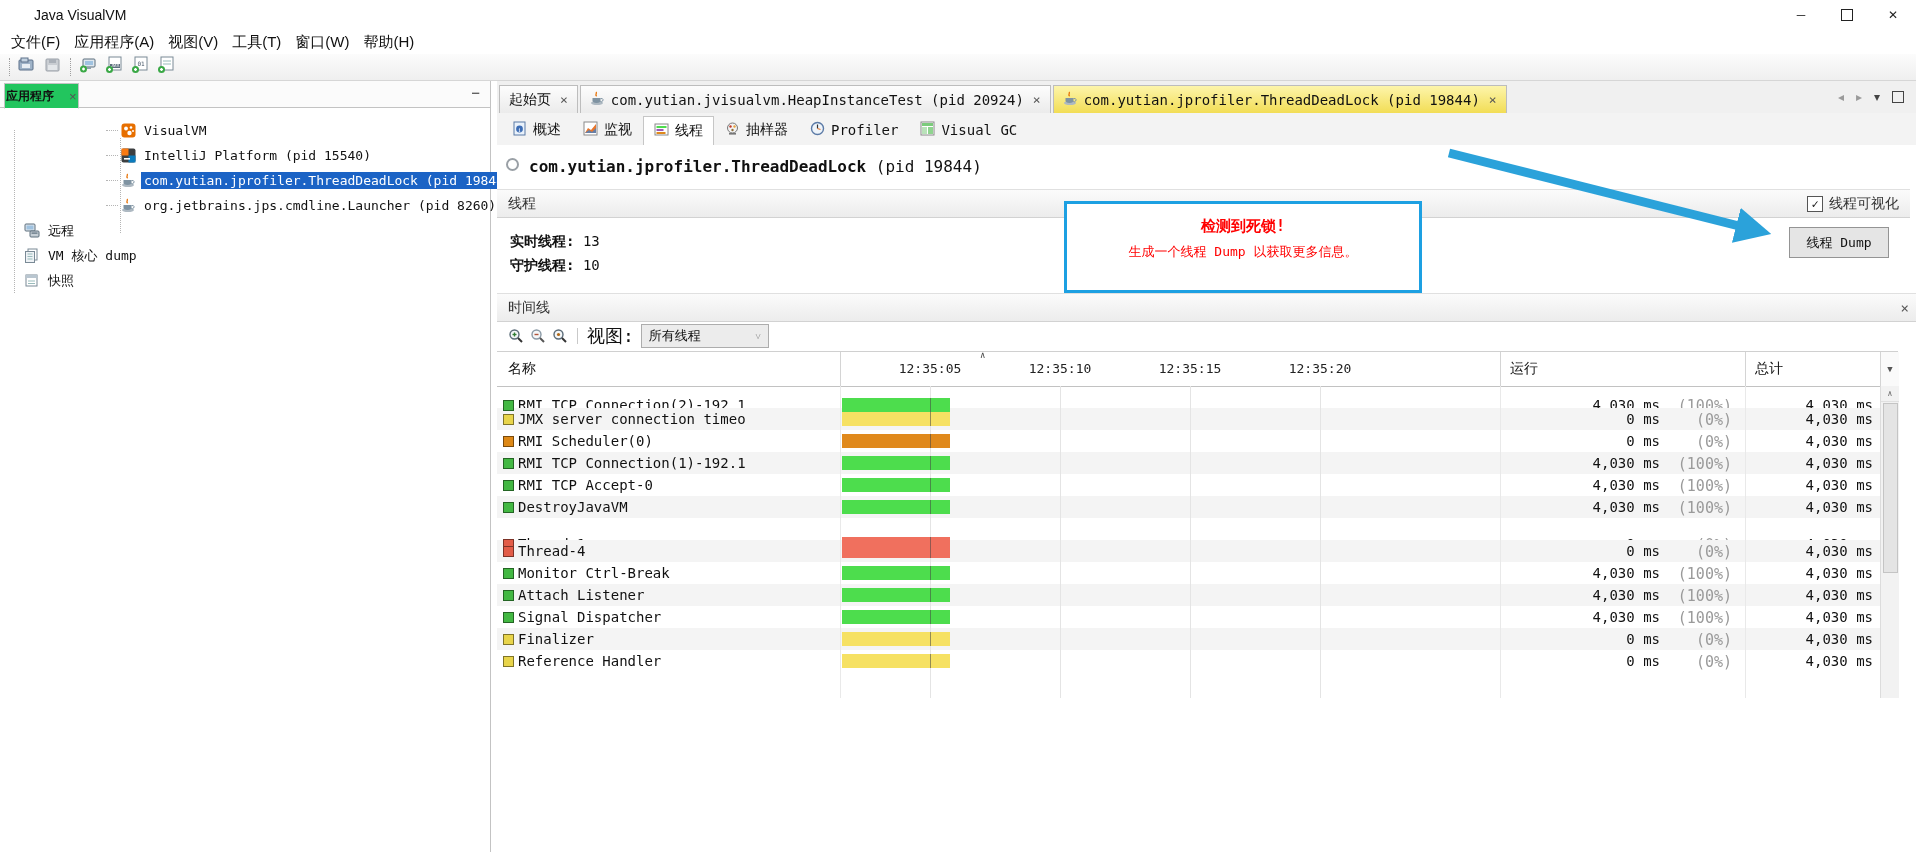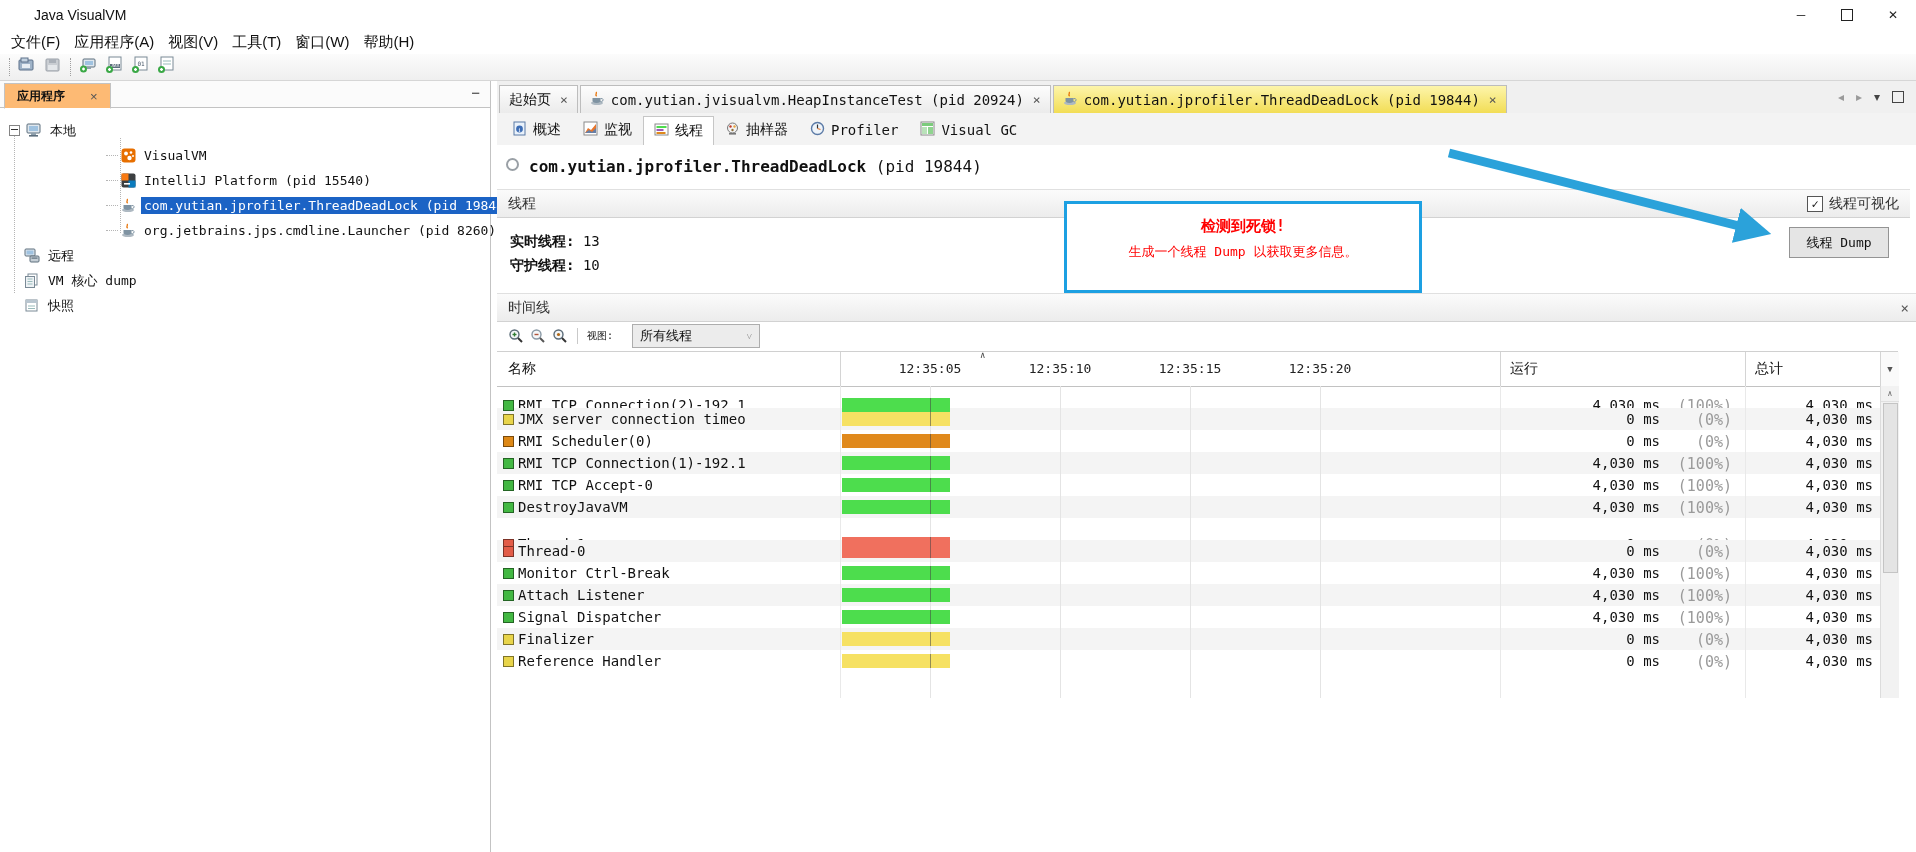--- a/index.html
+++ b/index.html
@@ -21,22 +21,22 @@
 
   
   .toolbar{position:absolute;left:0;top:54px;width:100%;height:26px;background:linear-gradient(#fcfcfc,#efefef);
            border-bottom:1px solid #d6d6d6;display:flex;align-items:center;padding-left:7px;}
   .tb-btn{width:22px;height:22px;display:flex;align-items:center;justify-content:center;margin-right:4px;}
   .tb-sep{width:1px;height:18px;border-left:1px dotted #9f9f9f;margin:0 5px 0 2px;}
 
   
   .sidebar{position:absolute;left:0;top:81px;width:490px;bottom:0;background:#fff;border-right:1px solid #c3c3c3;}
   .side-header{position:relative;height:26px;border-bottom:1px solid #c3c3c3;background:#fbfbfb;}
-  .side-tab{position:absolute;left:4px;top:2px;height:24px;padding:0 12px;border:1px solid #c3c3c3;border-bottom:1px solid #fff;
-            background:#fdba74;display:flex;align-items:center;gap:22px;font-weight:bold;font-size:12px;}
+  .side-tab{position:absolute;left:4px;top:2px;height:24px;padding:0 1px;border:1px solid #c3c3c3;border-bottom:1px solid #fff;
+            background:#22c55e;display:flex;align-items:center;gap:12px;font-weight:bold;font-size:12px;}
   .side-tab .tab-close{font-weight:normal;}
   .side-min{position:absolute;right:10px;top:3px;font-size:15px;color:#333;cursor:default;}
   .tree{position:relative;padding-top:10px;font-size:13px;}
   .tree-guide{position:absolute;border-left:1px dotted #b5b5b5;}
   .tree-row{height:25px;display:flex;align-items:center;position:relative;white-space:pre;}
   .tree-row .t-icon{margin-right:5px;flex:0 0 auto;display:flex;}
   .tree-row .lbl{padding:1px 3px;}
   .tree-row.selected .lbl{background:#1b63c5;color:#fff;flex:1;}
   .expander{width:9px;height:9px;border:1px solid #848484;background:#fff;position:relative;margin:0 6px 0 5px;flex:0 0 auto;}
   .expander::after{content:"";position:absolute;left:1px;right:1px;top:3px;border-top:1px solid #333;}
@@ -81,21 +81,21 @@
   .dl2{margin-top:7px;font-size:13px;}
 
   .dump-btn{position:absolute;left:1292px;top:82px;width:98px;height:29px;background:#e5e5e5;border:1px solid #949494;
             display:flex;align-items:center;justify-content:center;font-size:13px;white-space:pre;}
 
   .arrow-svg{position:absolute;left:0;top:0;width:1419px;height:700px;pointer-events:none;z-index:6;}
 
   .tl-toolbar{position:absolute;left:0;top:176px;width:1401px;height:30px;display:flex;align-items:center;padding-left:10px;}
   .mag{width:18px;height:18px;margin-right:4px;display:flex;align-items:center;justify-content:center;}
   .tlb-sep{width:1px;height:16px;border-left:1px solid #c9c9c9;margin:0 8px 0 4px;}
-  .view-label{font-size:10px;margin-right:19px;}
+  .view-label{font-size:18px;margin-right:7px;}
   .view-combo{width:112px;height:22px;background:#ececec;border:1px solid #adadad;display:flex;align-items:center;
               padding:0 7px;font-size:13px;}
   .view-combo .chev{margin-left:auto;color:#8a8a8a;font-size:10px;}
 
   .tl-table{position:absolute;left:0;top:206px;width:1401px;height:346px;border-top:1px solid #d0d0d0;}
   .tl-header{position:absolute;left:0;top:0;width:1401px;height:34px;border-bottom:1px solid #c2c2c2;font-size:14px;}
   .h-name{position:absolute;left:11px;top:8px;}
   .h-run{position:absolute;left:1013px;top:8px;}
   .h-total{position:absolute;left:1258px;top:8px;}
   .h-tick{position:absolute;top:9px;transform:translateX(-50%);font-size:13px;color:#222;}
@@ -207,29 +207,20 @@
     <div class="side-header">
       <div class="side-tab">
         <span>应用程序</span>
         <span class="tab-close">×</span>
       </div>
       <span class="side-min">−</span>
     </div>
     <div class="tree mono" id="app-tree">
       <div class="tree-guide" style="left:14px;top:22px;height:163px;"></div>
       <div class="tree-guide" style="left:120px;top:30px;height:95px;"></div>
-    <div class="tree-row" style="margin-left:4px;">
-       <span class="expander"></span><span class="t-icon"><svg width="16" height="15">
-              <rect x="1" y="1" width="13" height="9" rx="1" fill="#dfe7ee" stroke="#5c6e7d"></rect>
-              <rect x="3" y="3" width="9" height="5" fill="#9fc2e0"></rect>
-              <rect x="5" y="10" width="5" height="2" fill="#8fa0ad"></rect>
-              <rect x="3" y="12" width="9" height="1.6" fill="#5c6e7d"></rect>
-            </svg></span>
-       <span class="lbl">本地</span>
-     </div>
         <div class="tree-row" style="margin-left:106px;">
        <span class="dash"></span><span class="t-icon"><svg width="15" height="15">
               <rect x="0.5" y="0.5" width="14" height="14" rx="3" fill="#e76f00"></rect>
               <circle cx="5" cy="5.5" r="1.9" fill="#fff"></circle>
               <circle cx="10" cy="4.5" r="1.3" fill="#fff"></circle>
               <circle cx="8.5" cy="10" r="2.2" fill="#fff"></circle>
               <circle cx="12" cy="8" r="1" fill="#fff"></circle>
             </svg></span>
        <span class="lbl">VisualVM</span>
      </div>
@@ -532,21 +523,21 @@
             <div class="t-row" style="top:147px;">
        <span class="sq" style="background:#e25c48;border-color:rgba(0,0,0,.45);"></span>
        <span class="t-name">Thread-1</span>
        <span class="t-bar" style="background:#f0705e;"></span>
        <span class="t-run-ms">0 ms</span>
        <span class="t-run-pct">(0%)</span>
        <span class="t-total">4,030 ms</span>
      </div>
             <div class="t-row even" style="top:154px;">
        <span class="sq" style="background:#e25c48;border-color:rgba(0,0,0,.45);"></span>
-       <span class="t-name">Thread-0</span>
+       <span class="t-name">Thread-4</span>
        <span class="t-bar" style="background:#f0705e;"></span>
        <span class="t-run-ms">0 ms</span>
        <span class="t-run-pct">(0%)</span>
        <span class="t-total">4,030 ms</span>
      </div>
             <div class="t-row" style="top:176px;">
        <span class="sq" style="background:#43b843;border-color:rgba(0,0,0,.45);"></span>
        <span class="t-name">Monitor Ctrl-Break</span>
        <span class="t-bar" style="background:#4ddd4d;"></span>
        <span class="t-run-ms">4,030 ms</span>

